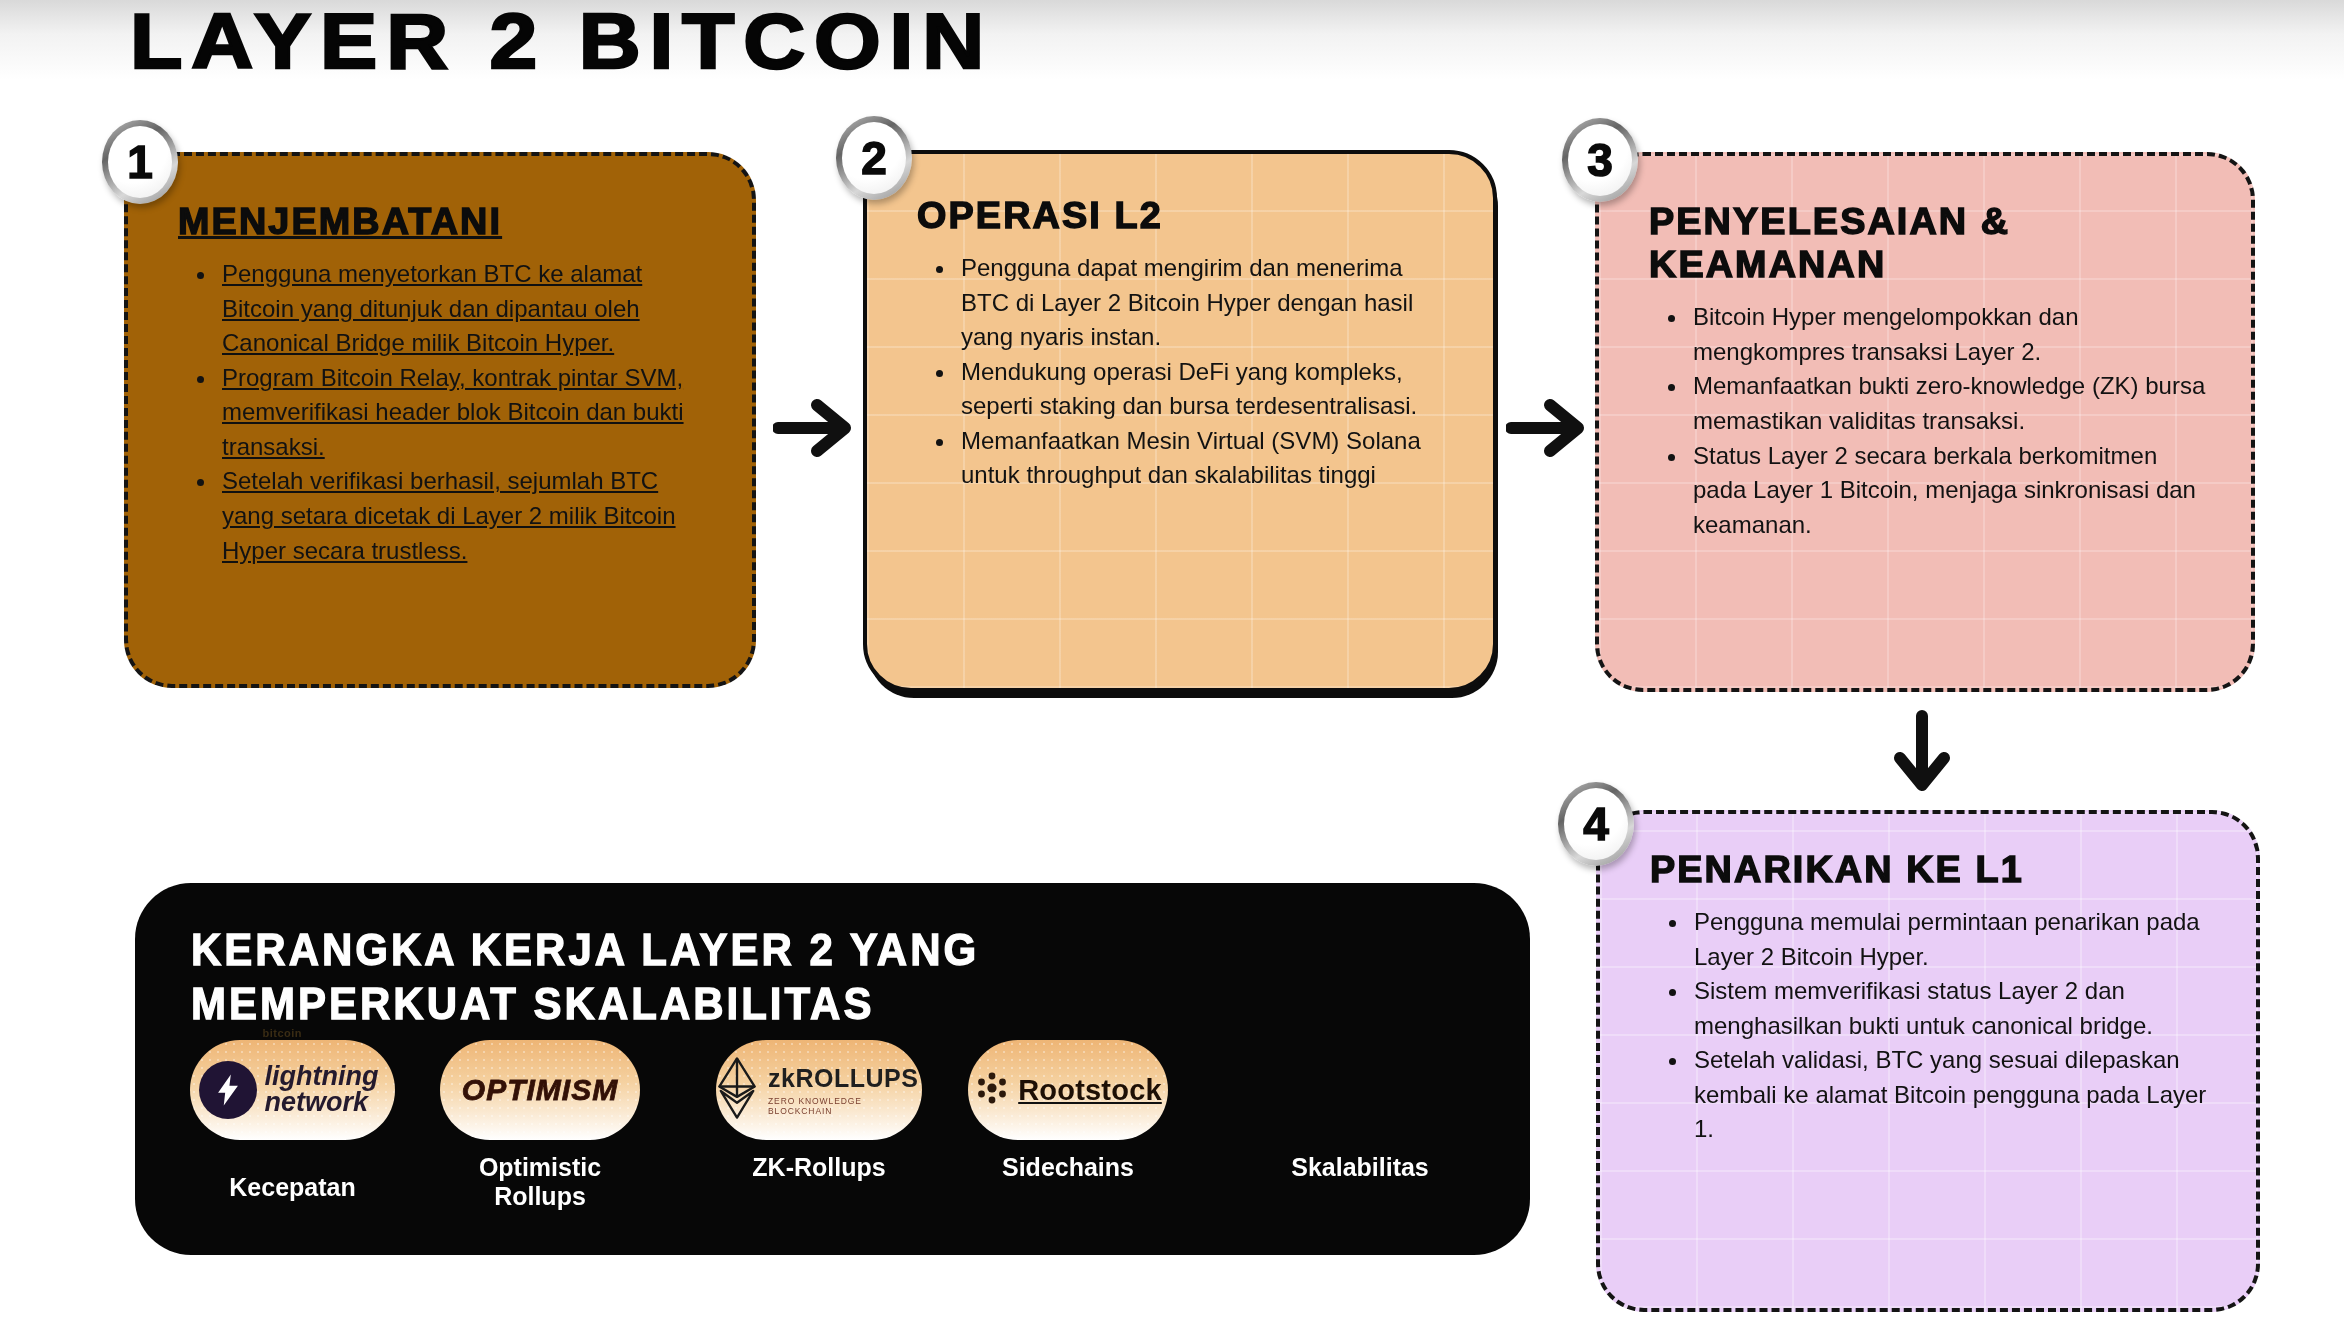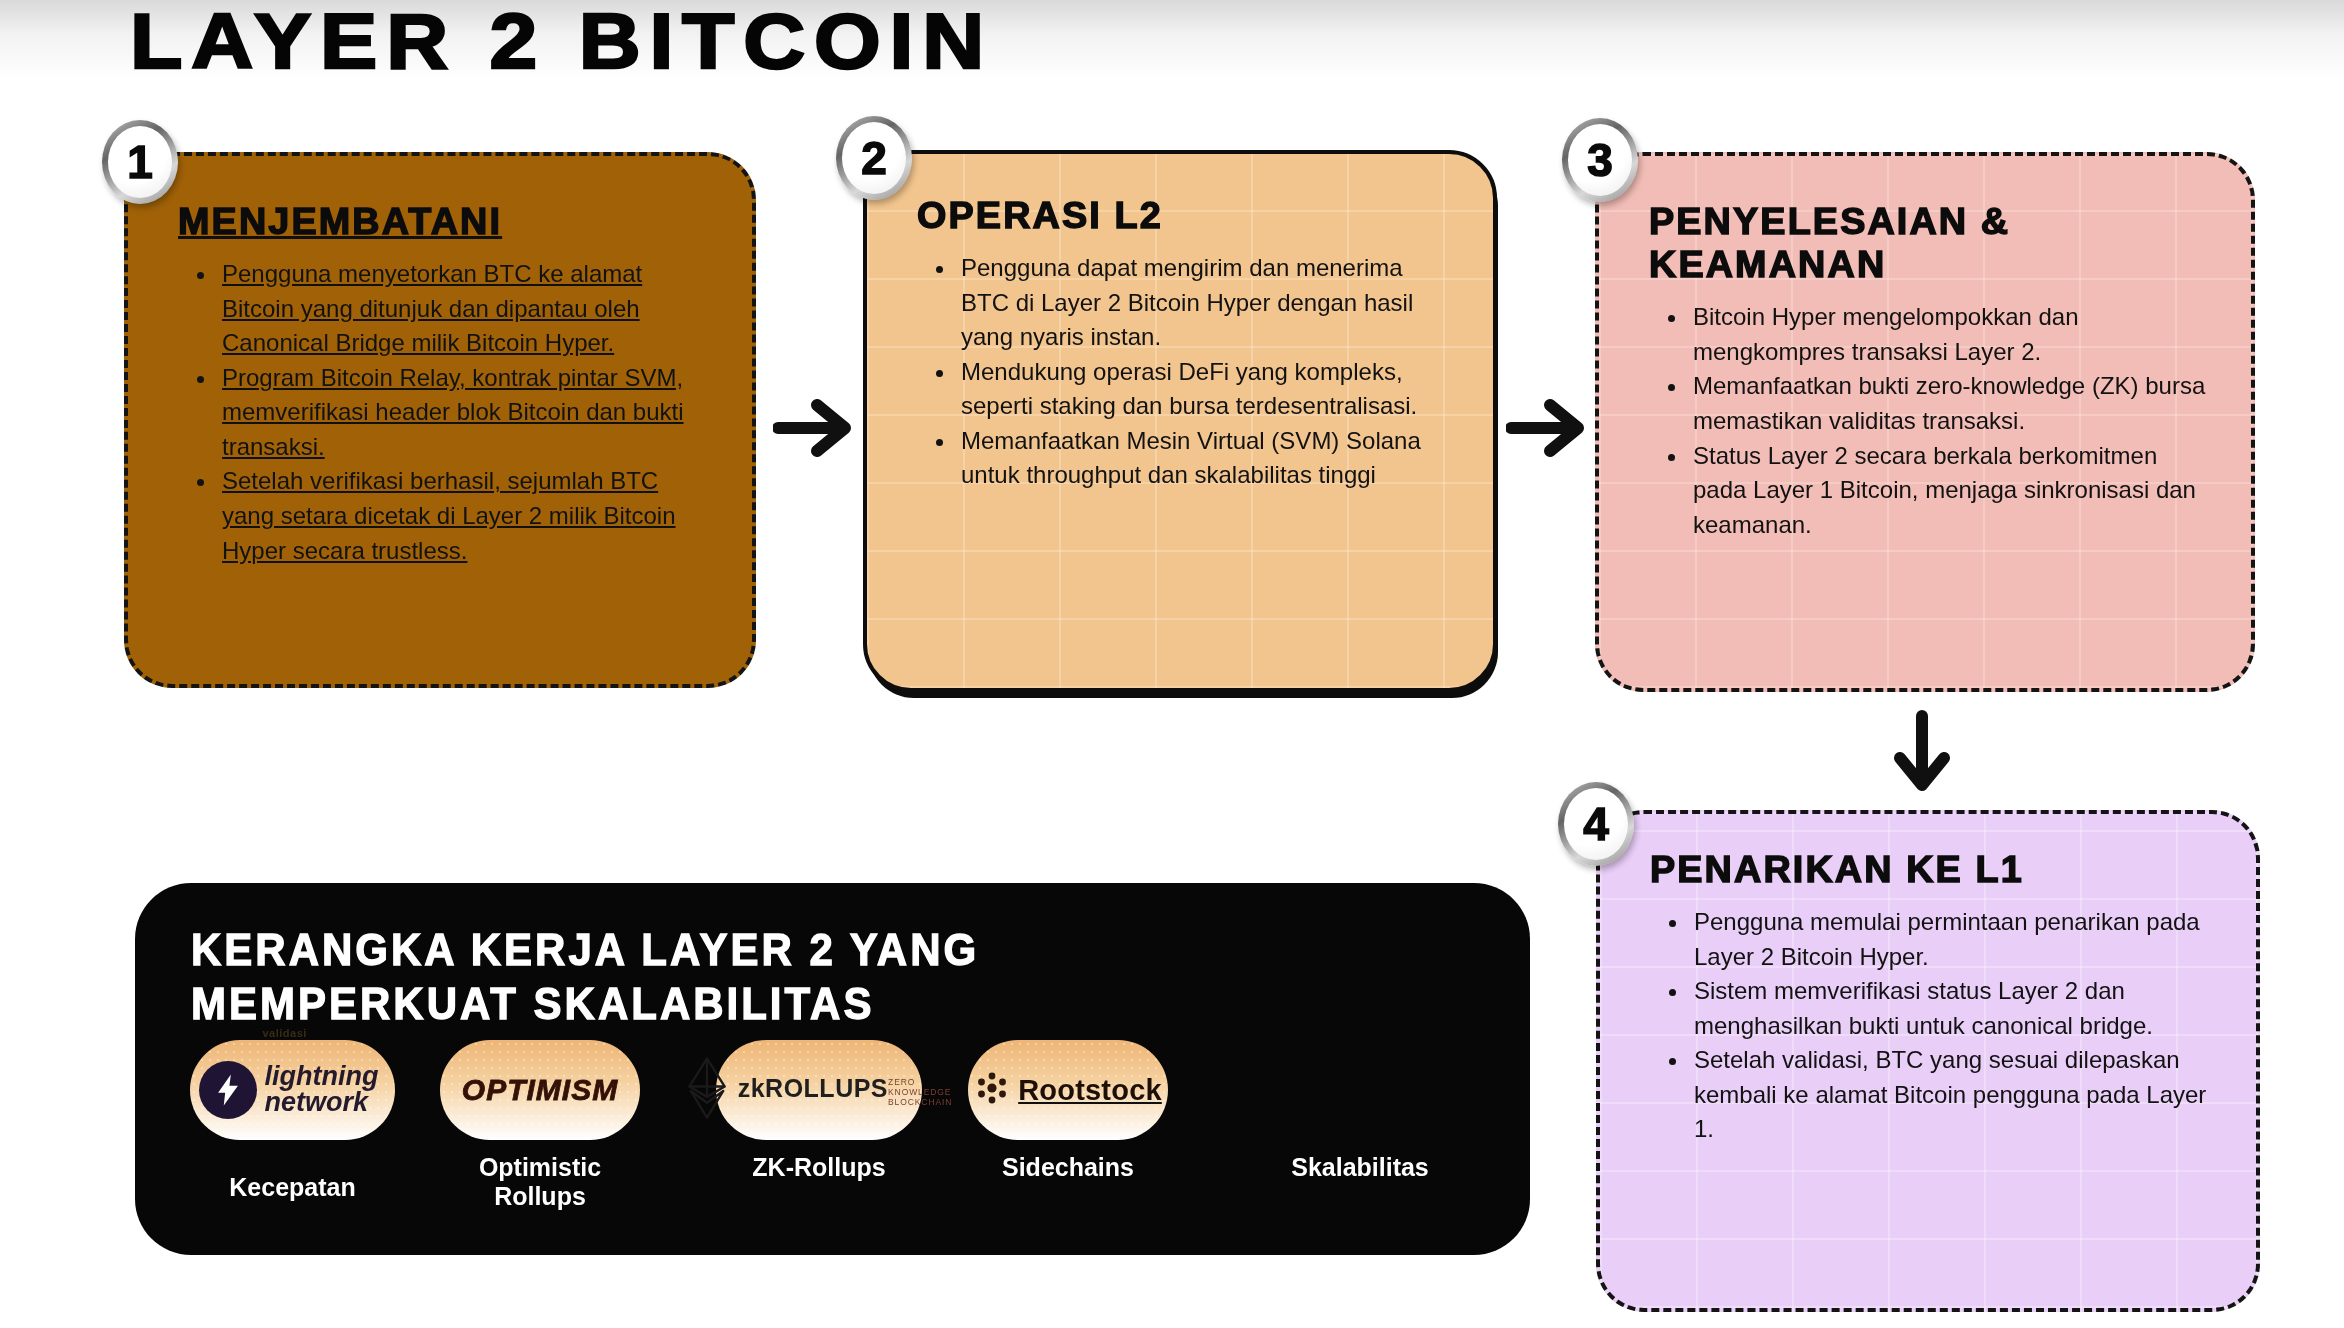--- a/index.html
+++ b/index.html
@@ -131,21 +131,21 @@
     display:flex; align-items:center; justify-content:center;
   }
   .ln-text {
     font-size:27px; font-weight:bold; font-style:italic; line-height:.95;
     color:#241a2e; width:122px;
   }
   
   .op-text { font-size:30px; font-weight:bold; font-style:italic; letter-spacing:1px; color:#331107; -webkit-text-stroke:.8px #331107; }
   
   .zk-wrap { display:flex; align-items:center; gap:10px; }
-  .zk-col { display:flex; flex-direction:row; }
+  .zk-col { display:flex; flex-direction:column; }
   .zk-text { font-size:25px; font-weight:bold; color:#1f1f1f; letter-spacing:.5px; }
   .zk-sub { font-size:8.5px; letter-spacing:.9px; color:#7a4030; margin-top:3px; }
   
   .rs-wrap { display:flex; align-items:center; gap:8px; }
   .rs-text { font-size:29px; font-weight:bold; color:#1d0f05; letter-spacing:.2px; }
   
   .bh-text { font-size:25px; font-weight:bold; letter-spacing:2.5px; color:#0c0c0c; -webkit-text-stroke:.8px #0c0c0c; transform:scaleX(1.04); }
 </style>
 </head>
 <body>
@@ -219,21 +219,21 @@
   </svg>
   <svg class="arrow arrow3" width="70" height="96" viewBox="0 0 70 96">
     <path d="M35 6 V68 M13 48 L35 75 L57 48" stroke="#101010" stroke-width="12" fill="none" stroke-linecap="round" stroke-linejoin="round"></path>
   </svg>
 
   <section class="blackbox">
     <h2 class="bb-title">KERANGKA KERJA LAYER 2 YANG MEMPERKUAT SKALABILITAS</h2>
 
     <div class="pill pill1">
       <div class="ln-wrap">
-        <span class="ln-top">validasi</span>
+        <span class="ln-top">bitcoin</span>
         <span class="ln-circle">
           <svg width="34" height="34" viewBox="0 0 24 24">
               <path d="M14 1 L5 14 h5 L9 23 L19 9 h-6 z" fill="#ffffff"></path>
             </svg>
         </span>
         <span class="ln-text">lightning network</span>
       </div>
     </div>
 
     <div class="pill pill2">

